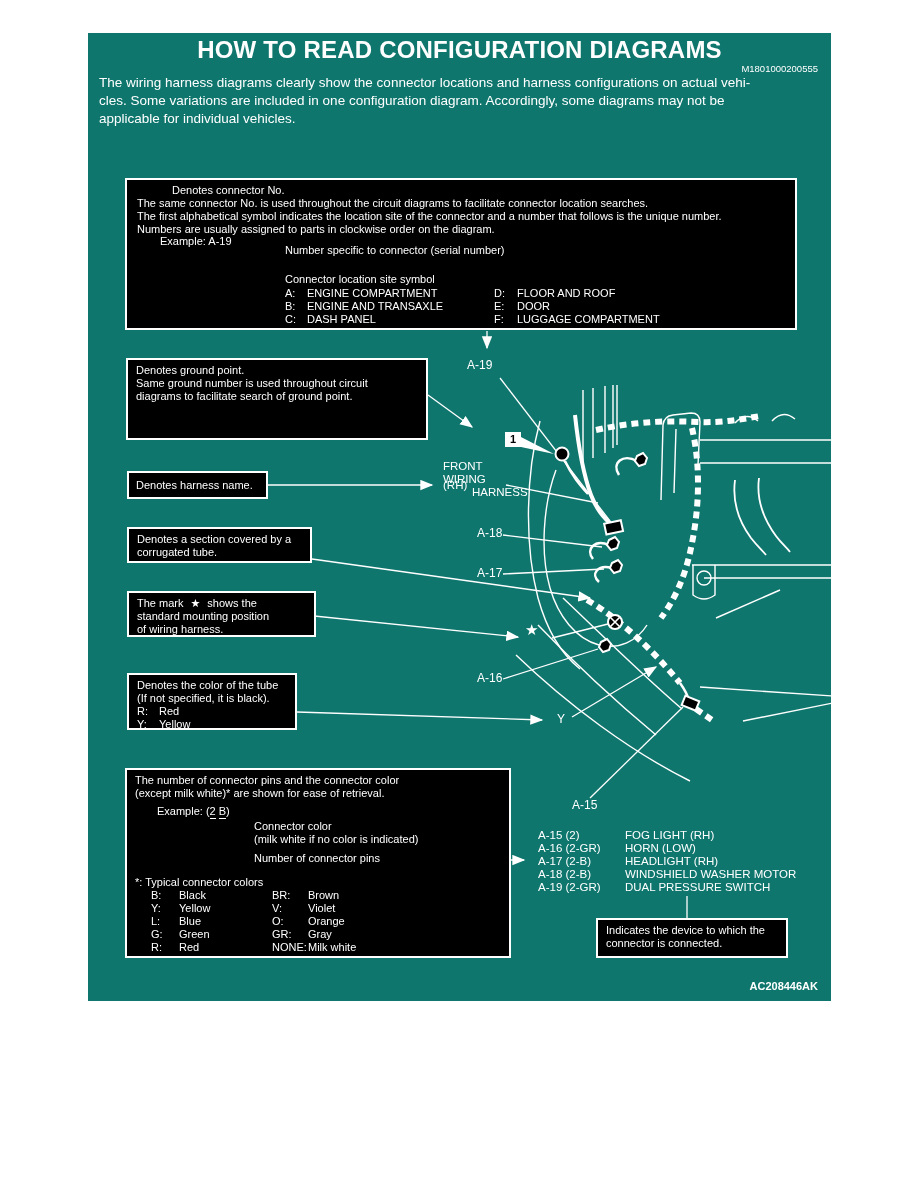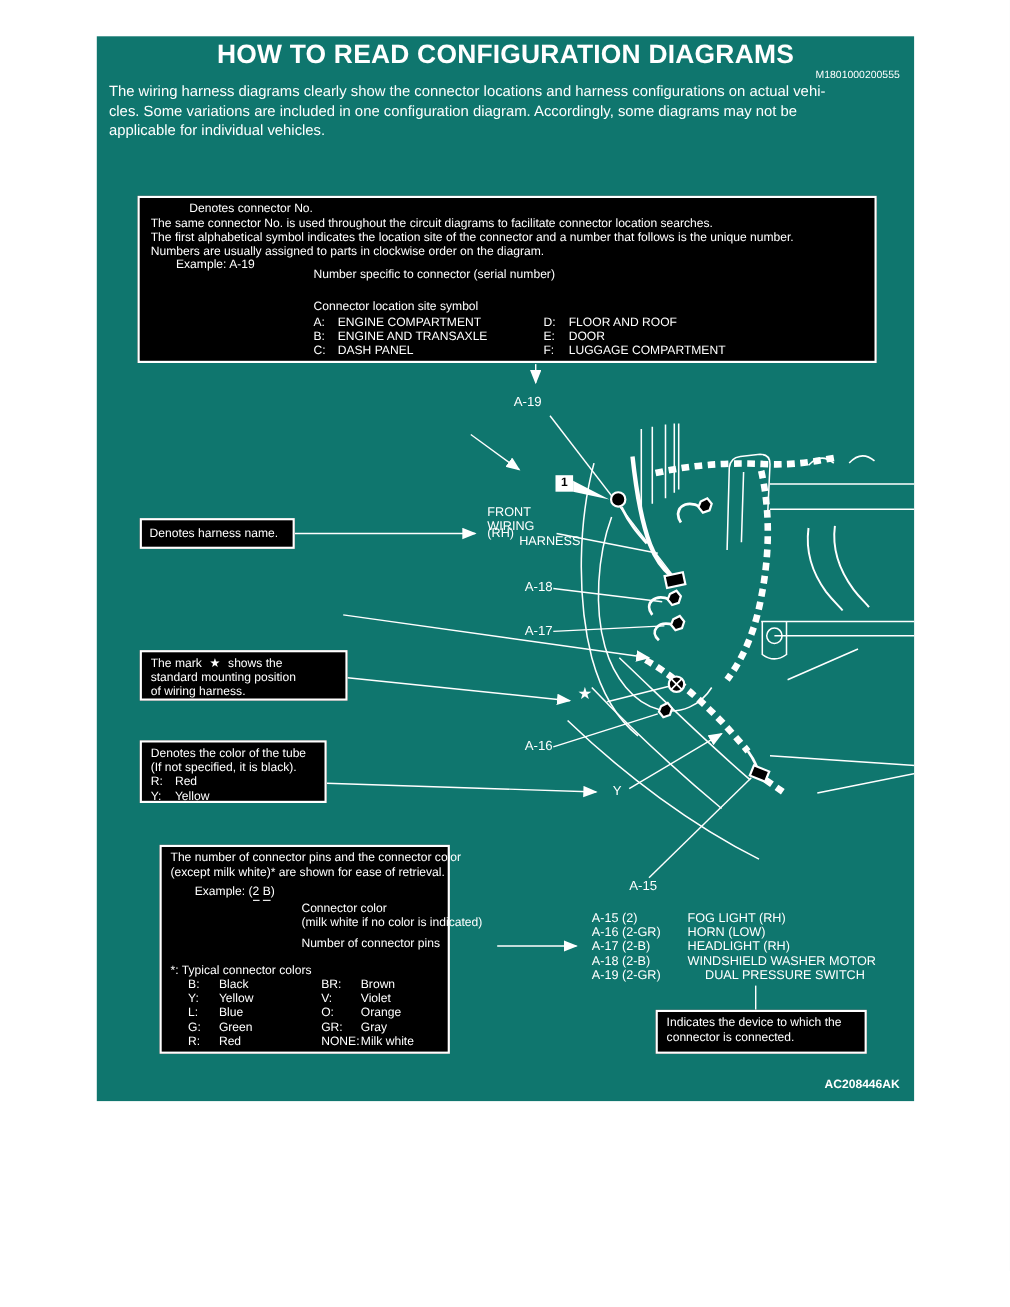--- a/index.html
+++ b/index.html
@@ -138,44 +138,53 @@
       <div class="t f11" style="left:180px; top:133px;">DASH PANEL</div>
 
       <div class="t f11" style="left:367px; top:107px;">D:</div>
       <div class="t f11" style="left:390px; top:107px;">FLOOR AND ROOF</div>
       <div class="t f11" style="left:367px; top:120px;">E:</div>
       <div class="t f11" style="left:390px; top:120px;">DOOR</div>
       <div class="t f11" style="left:367px; top:133px;">F:</div>
       <div class="t f11" style="left:390px; top:133px;">LUGGAGE COMPARTMENT</div>
     </div>
 
+    <div class="box" style="left:38px; top:325px; width:302px; height:82px;">
+      <div class="t f11" style="left:8px; top:4px;">Denotes ground point.</div>
+      <div class="t f11" style="left:8px; top:17px;">Same ground number is used throughout circuit</div>
+      <div class="t f11" style="left:8px; top:30px;">diagrams to facilitate search of ground point.</div>
+    </div>
 
     <div class="box" style="left:39px; top:438px; width:141px; height:28px;">
       <div class="t f11" style="left:7px; top:6px;">Denotes harness name.</div>
     </div>
 
+    <div class="box" style="left:39px; top:494px; width:185px; height:36px;">
+      <div class="t f11" style="left:8px; top:4px;">Denotes a section covered by a</div>
+      <div class="t f11" style="left:8px; top:17px;">corrugated tube.</div>
+    </div>
 
     <div class="box" style="left:39px; top:558px; width:189px; height:46px;">
       <div class="t f11" style="left:8px; top:4px;">
         <span>The mark</span><span class="starglyph">★</span><span>shows the</span>
       </div>
       <div class="t f11" style="left:8px; top:17px;">standard mounting position</div>
       <div class="t f11" style="left:8px; top:30px;">of wiring harness.</div>
     </div>
 
     <div class="box" style="left:39px; top:640px; width:170px; height:57px;">
       <div class="t f11" style="left:8px; top:4px;">Denotes the color of the tube</div>
       <div class="t f11" style="left:8px; top:17px;">(If not specified, it is black).</div>
       <div class="t f11" style="left:8px; top:30px;">R:</div>
       <div class="t f11" style="left:30px; top:30px;">Red</div>
       <div class="t f11" style="left:8px; top:43px;">Y:</div>
       <div class="t f11" style="left:30px; top:43px;">Yellow</div>
     </div>
 
-    <div class="box" style="left:37px; top:735px; width:264px; height:190px;margin-left:20px;">
+    <div class="box" style="left:37px; top:735px; width:386px; height:190px;">
       <div class="t f11" style="left:8px; top:4px;">The number of connector pins and the connector color</div>
       <div class="t f11" style="left:8px; top:17px;">(except milk white)* are shown for ease of retrieval.</div>
       <div class="t f11" style="left:30px; top:35px;">
         <span>Example: (</span><span class="u">2</span> <span class="u">B</span><span>)</span>
       </div>
       <div class="t f11" style="left:127px; top:50px;">Connector color</div>
       <div class="t f11" style="left:127px; top:63px;">(milk white if no color is indicated)</div>
       <div class="t f11" style="left:127px; top:82px;">Number of connector pins</div>
       <div class="t f11" style="left:8px; top:106px;">*: Typical connector colors</div>
 
@@ -221,19 +230,19 @@
       <div class="t f115" style="left:450px; top:822px;">
           <span style="position:absolute; left:0;">A-17 (2-B)</span>
           <span style="position:absolute; left:87px;">HEADLIGHT (RH)</span>
         </div>
       <div class="t f115" style="left:450px; top:835px;">
           <span style="position:absolute; left:0;">A-18 (2-B)</span>
           <span style="position:absolute; left:87px;">WINDSHIELD WASHER MOTOR</span>
         </div>
       <div class="t f115" style="left:450px; top:848px;">
           <span style="position:absolute; left:0;">A-19 (2-GR)</span>
-          <span style="position:absolute; left:87px;margin-left:16px;">DUAL PRESSURE SWITCH</span>
+          <span style="position:absolute; left:87px;">DUAL PRESSURE SWITCH</span>
         </div>
     </div>
 
     <div class="figcode">AC208446AK</div>
   </div>
 </div>
 
 </body></html>

